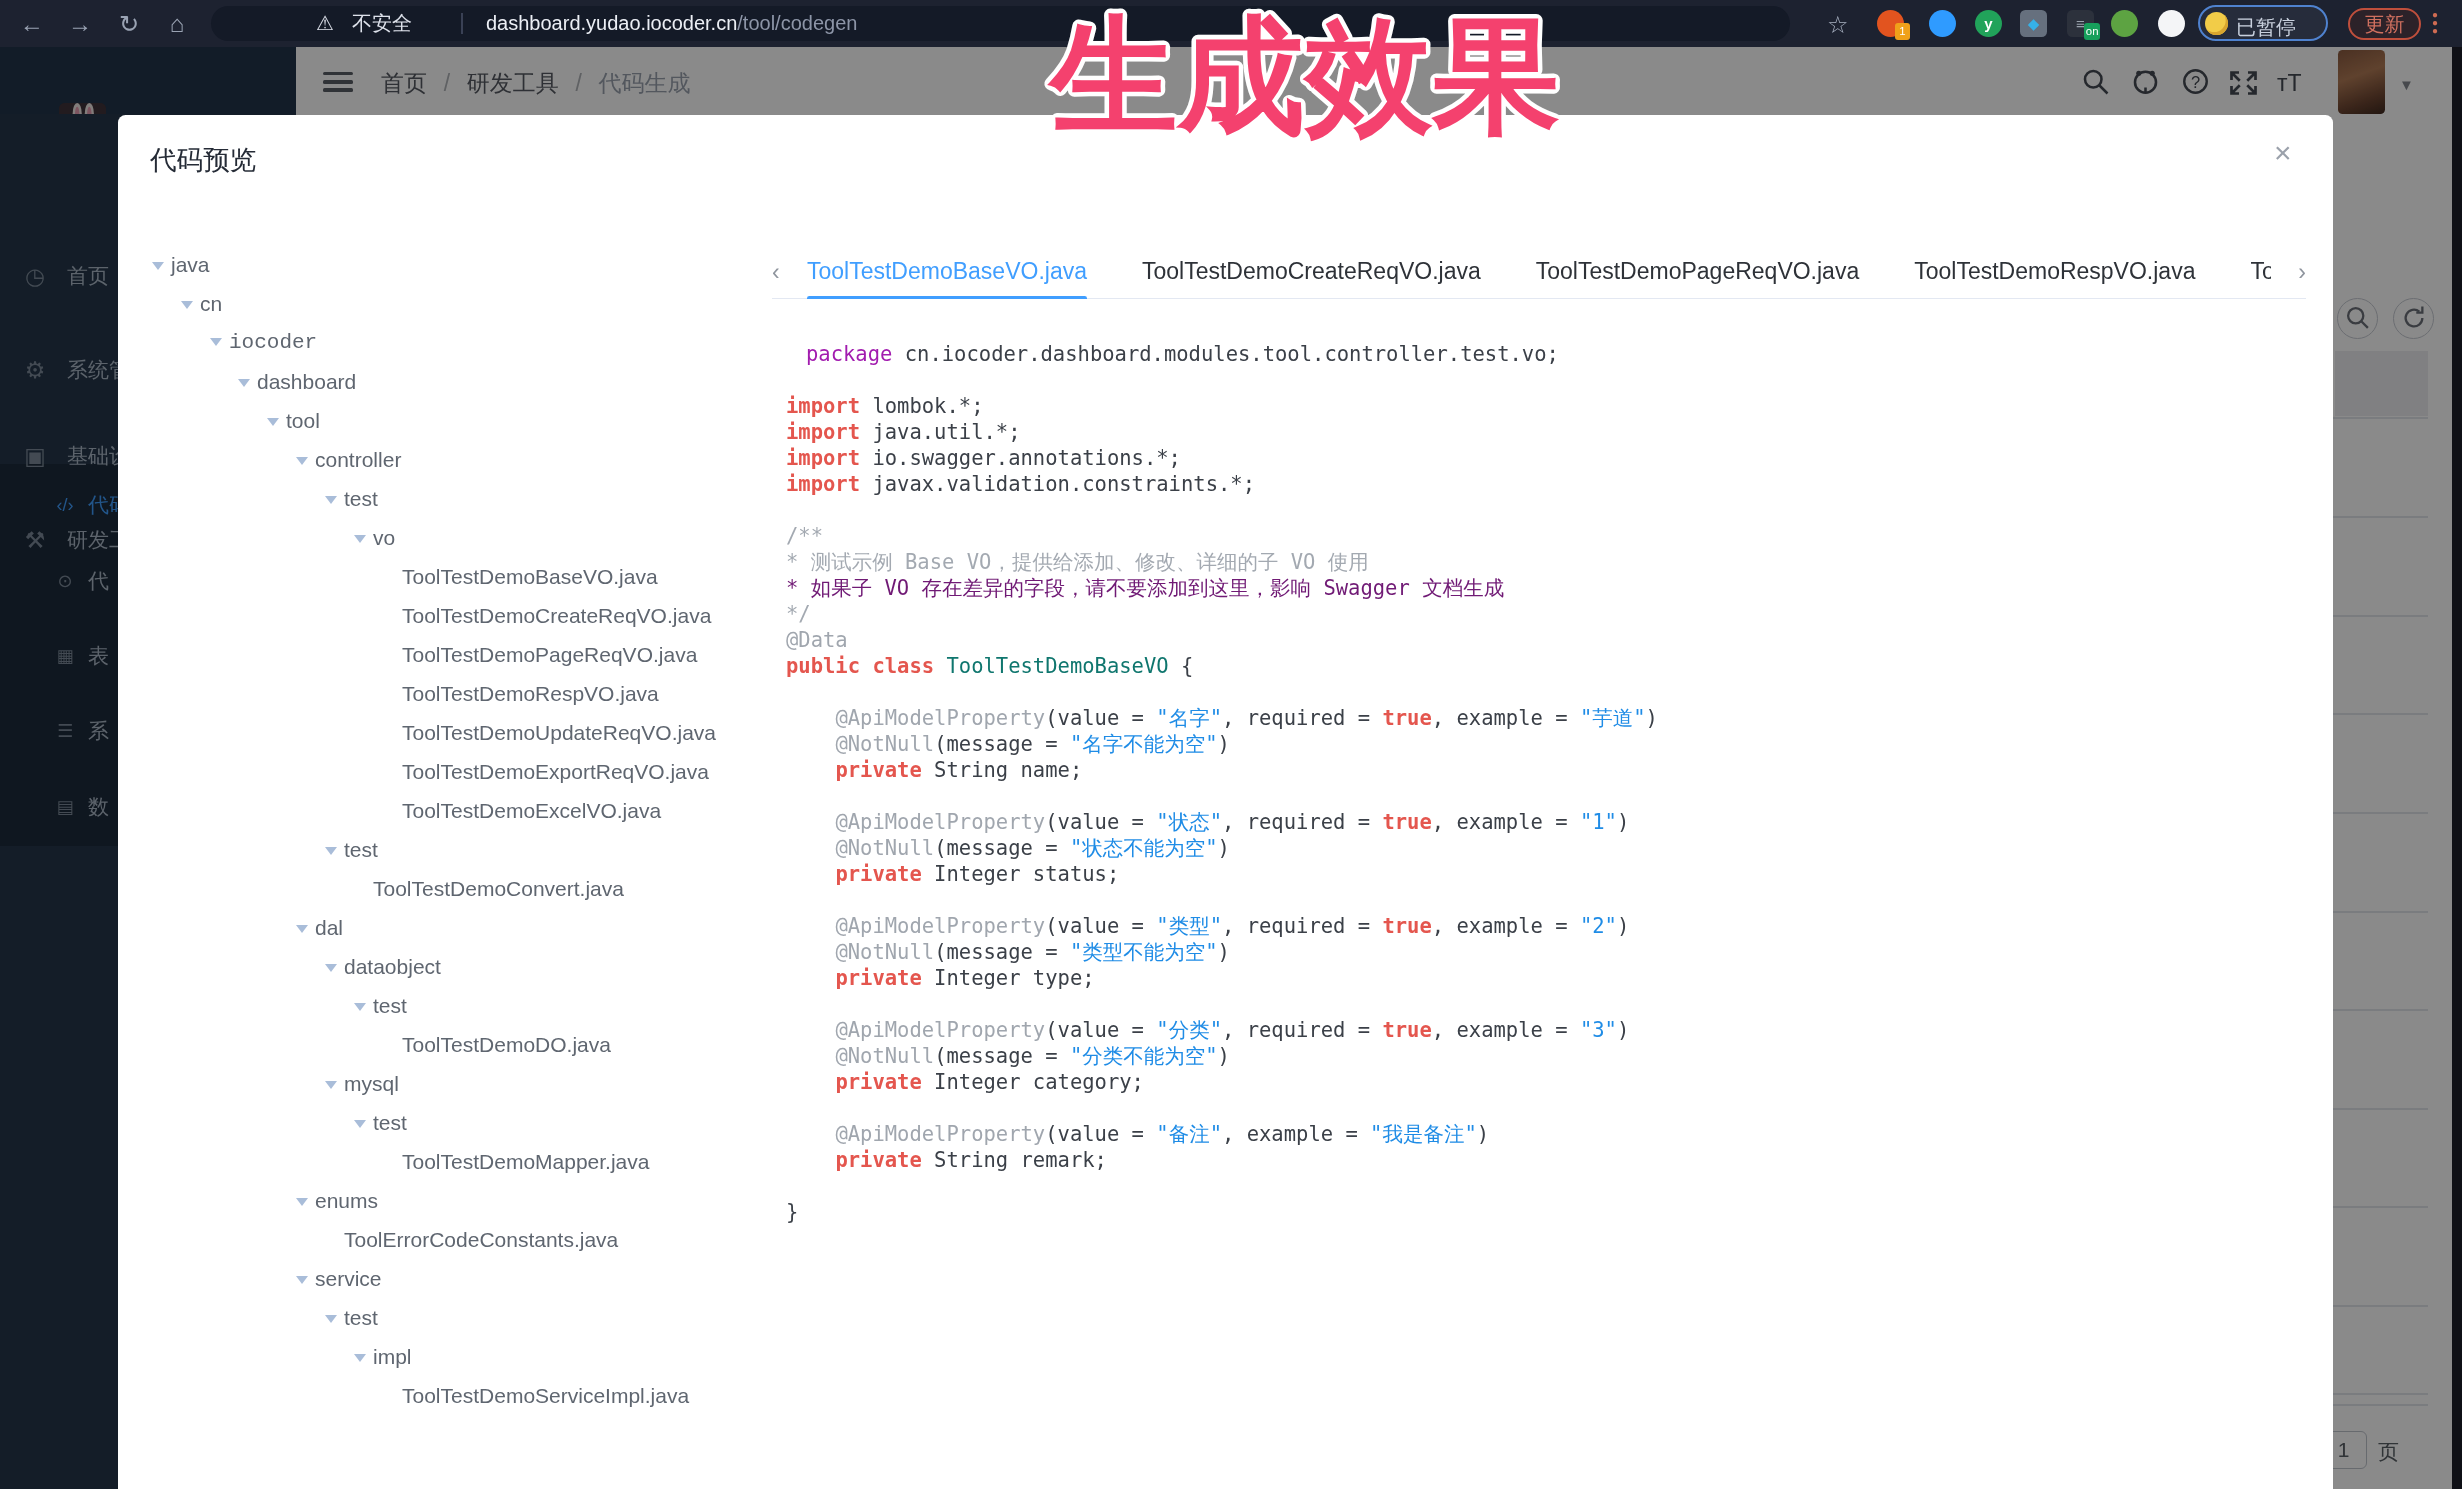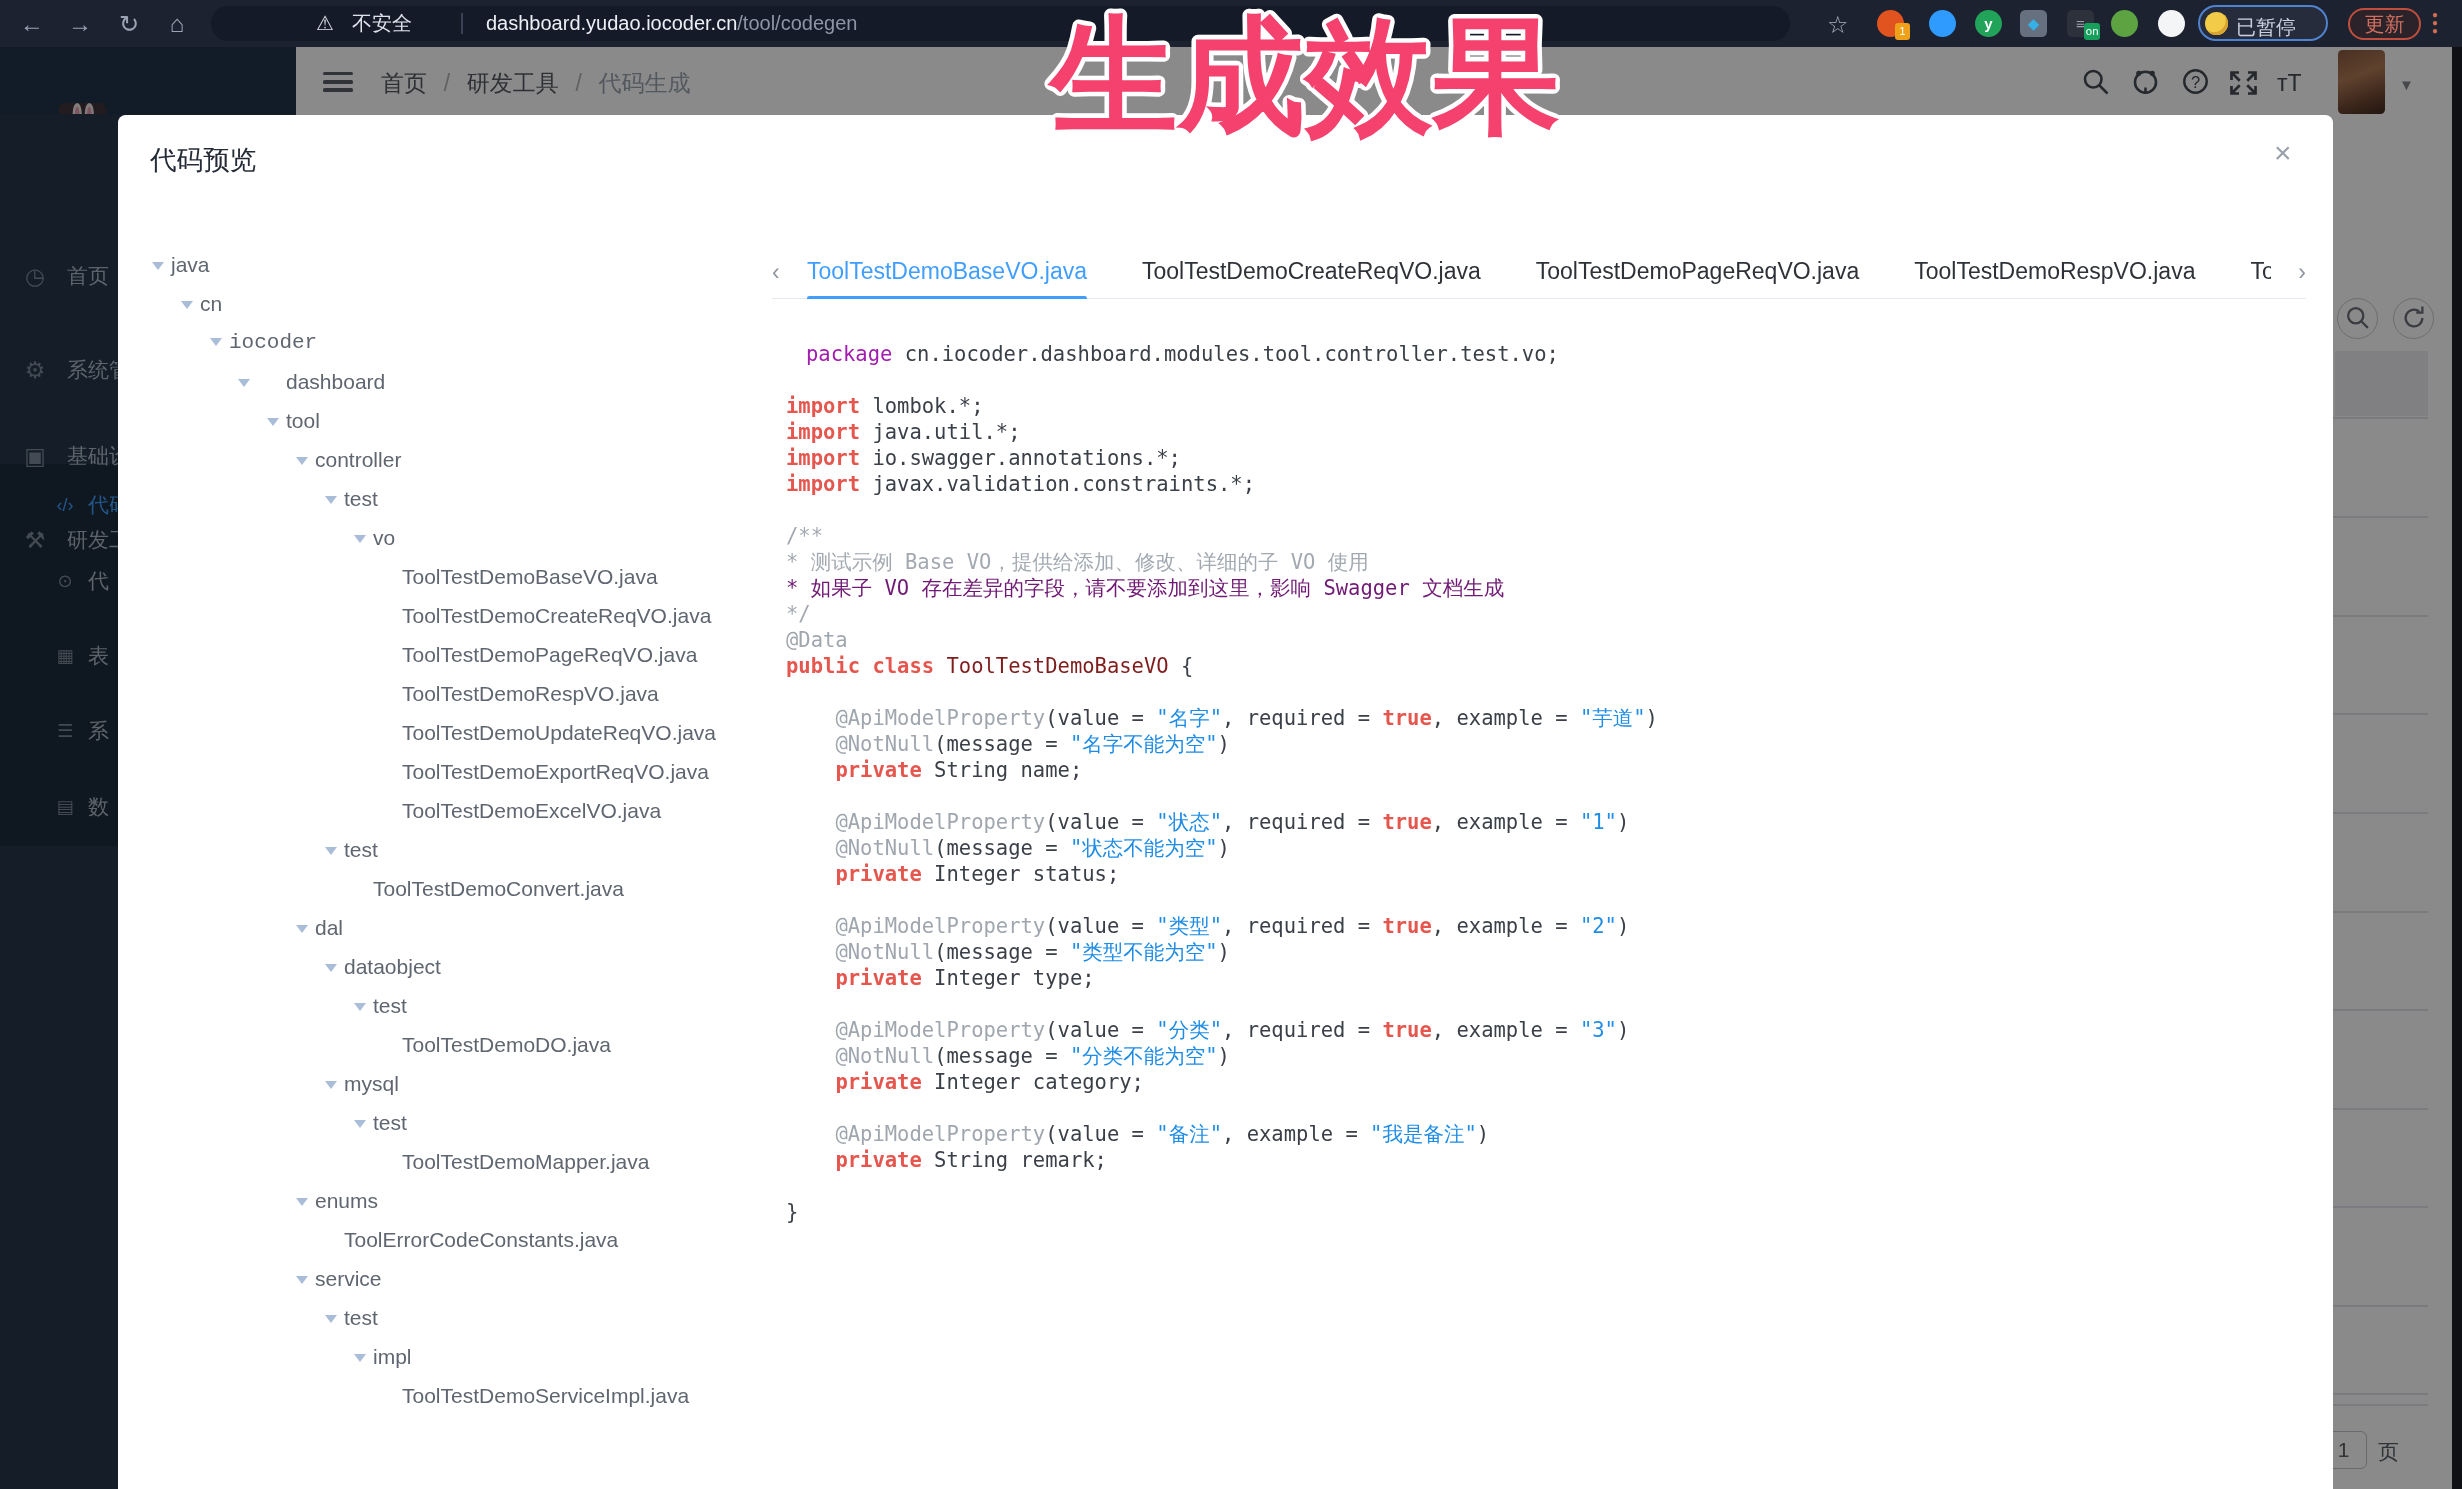--- a/index.html
+++ b/index.html
@@ -277,21 +277,21 @@
           <span>java</span>
         </div>
         <div class="tnode" style="padding-left: 29px;">
           <span class="caret"><b></b></span>
           <span>cn</span>
         </div>
         <div class="tnode" style="padding-left: 58px; font-family: Liberation Mono, monospace;">
           <span class="caret"><b></b></span>
           <span>iocoder</span>
         </div>
-        <div class="tnode" style="padding-left: 86px; gap: 29px;">
+        <div class="tnode" style="padding-left: 86px;">
           <span class="caret"><b></b></span>
           <span>dashboard</span>
         </div>
         <div class="tnode" style="padding-left: 115px;">
           <span class="caret"><b></b></span>
           <span>tool</span>
         </div>
         <div class="tnode" style="padding-left: 144px;">
           <span class="caret"><b></b></span>
           <span>controller</span>
@@ -412,21 +412,21 @@
         <div class="code-line"><span style="color: rgb(228, 86, 78); font-weight: bold;">import</span><span style="color: rgb(59, 64, 72);"> lombok.*;</span></div>
         <div class="code-line"><span style="color: rgb(228, 86, 78); font-weight: bold;">import</span><span style="color: rgb(59, 64, 72);"> java.util.*;</span></div>
         <div class="code-line"><span style="color: rgb(228, 86, 78); font-weight: bold;">import</span><span style="color: rgb(59, 64, 72);"> io.swagger.annotations.*;</span></div>
         <div class="code-line"><span style="color: rgb(228, 86, 78); font-weight: bold;">import</span><span style="color: rgb(59, 64, 72);"> javax.validation.constraints.*;</span></div>
         <div class="code-line">&nbsp;</div>
         <div class="code-line"><span style="color: rgb(163, 169, 177);">/**</span></div>
         <div class="code-line"><span style="color: rgb(163, 169, 177);">* 测试示例 Base VO，提供给添加、修改、详细的子 VO 使用</span></div>
         <div class="code-line"><span style="color: #701a75; margin-top: 45px;">* 如果子 VO 存在差异的字段，请不要添加到这里，影响 Swagger 文档生成</span></div>
         <div class="code-line"><span style="color: rgb(163, 169, 177);">*/</span></div>
         <div class="code-line"><span style="color: rgb(160, 166, 174);">@Data</span></div>
-        <div class="code-line"><span style="color: rgb(228, 86, 78); font-weight: bold;">public</span><span style="color: rgb(59, 64, 72);"> </span><span style="color: rgb(228, 86, 78); font-weight: bold;">class</span><span style="color: rgb(59, 64, 72);"> </span><span style="color: #7f1d1d; margin-top: 24px;">ToolTestDemoBaseVO</span><span style="color: rgb(59, 64, 72);"> {</span></div>
+        <div class="code-line"><span style="color: rgb(228, 86, 78); font-weight: bold;">public</span><span style="color: rgb(59, 64, 72);"> </span><span style="color: rgb(228, 86, 78); font-weight: bold;">class</span><span style="color: rgb(59, 64, 72);"> </span><span style="color: #0f766e; margin-top: 24px;">ToolTestDemoBaseVO</span><span style="color: rgb(59, 64, 72);"> {</span></div>
         <div class="code-line">&nbsp;</div>
         <div class="code-line"><span style="color: rgb(59, 64, 72);">    </span><span style="color: rgb(160, 166, 174);">@ApiModelProperty</span><span style="color: rgb(59, 64, 72);">(value = </span><span style="color: rgb(31, 140, 230);">"名字"</span><span style="color: rgb(59, 64, 72);">, required = </span><span style="color: rgb(228, 86, 78); font-weight: bold;">true</span><span style="color: rgb(59, 64, 72);">, example = </span><span style="color: rgb(31, 140, 230);">"芋道"</span><span style="color: rgb(59, 64, 72);">)</span></div>
         <div class="code-line"><span style="color: rgb(59, 64, 72);">    </span><span style="color: rgb(160, 166, 174);">@NotNull</span><span style="color: rgb(59, 64, 72);">(message = </span><span style="color: rgb(31, 140, 230);">"名字不能为空"</span><span style="color: rgb(59, 64, 72);">)</span></div>
         <div class="code-line"><span style="color: rgb(59, 64, 72);">    </span><span style="color: rgb(228, 86, 78); font-weight: bold;">private</span><span style="color: rgb(59, 64, 72);"> String name;</span></div>
         <div class="code-line">&nbsp;</div>
         <div class="code-line"><span style="color: rgb(59, 64, 72);">    </span><span style="color: rgb(160, 166, 174);">@ApiModelProperty</span><span style="color: rgb(59, 64, 72);">(value = </span><span style="color: rgb(31, 140, 230);">"状态"</span><span style="color: rgb(59, 64, 72);">, required = </span><span style="color: rgb(228, 86, 78); font-weight: bold;">true</span><span style="color: rgb(59, 64, 72);">, example = </span><span style="color: rgb(31, 140, 230);">"1"</span><span style="color: rgb(59, 64, 72);">)</span></div>
         <div class="code-line"><span style="color: rgb(59, 64, 72);">    </span><span style="color: rgb(160, 166, 174);">@NotNull</span><span style="color: rgb(59, 64, 72);">(message = </span><span style="color: rgb(31, 140, 230);">"状态不能为空"</span><span style="color: rgb(59, 64, 72);">)</span></div>
         <div class="code-line"><span style="color: rgb(59, 64, 72);">    </span><span style="color: rgb(228, 86, 78); font-weight: bold;">private</span><span style="color: rgb(59, 64, 72);"> Integer status;</span></div>
         <div class="code-line">&nbsp;</div>
         <div class="code-line"><span style="color: rgb(59, 64, 72);">    </span><span style="color: rgb(160, 166, 174);">@ApiModelProperty</span><span style="color: rgb(59, 64, 72);">(value = </span><span style="color: rgb(31, 140, 230);">"类型"</span><span style="color: rgb(59, 64, 72);">, required = </span><span style="color: rgb(228, 86, 78); font-weight: bold;">true</span><span style="color: rgb(59, 64, 72);">, example = </span><span style="color: rgb(31, 140, 230);">"2"</span><span style="color: rgb(59, 64, 72);">)</span></div>

